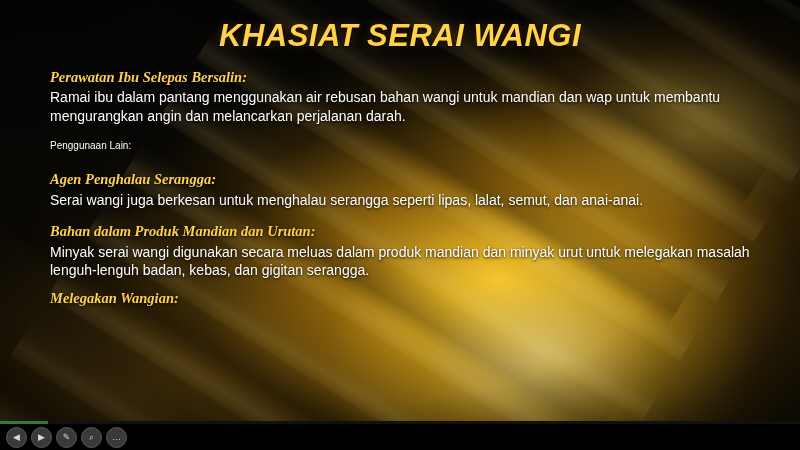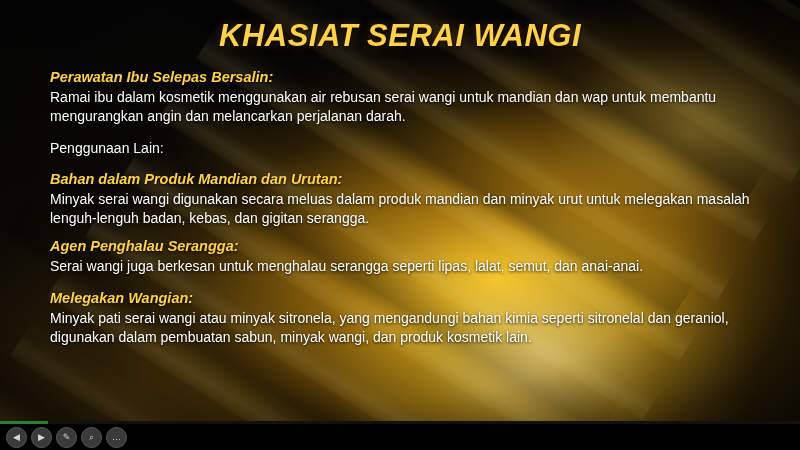--- a/index.html
+++ b/index.html
@@ -108,35 +108,36 @@
   .block { margin-bottom: 13px; }
 
   .head {
     color: #ffd24a;
     font-style: italic;
     font-weight: bold;
     font-size: 14.5px;
     line-height: 1.25;
     text-shadow: 0 1px 3px rgba(0,0,0,0.9);
     margin-bottom: 2px;
+    font-family: Liberation Serif, serif;
   }
 
   .para {
     color: #ffffff;
     font-size: 14px;
     line-height: 1.35;
     text-shadow: 0 1px 3px rgba(0,0,0,0.95);
   }
 
   .plain {
     color: #ffffff;
-    font-size: 14px;
+    font-size: 10px;
     line-height: 1.35;
     text-shadow: 0 1px 3px rgba(0,0,0,0.95);
-    margin-bottom: 12px;
+    margin-bottom: 18px;
   }
 
   .tight { margin-bottom: 9px; }
 
   
   .toolbar {
     position: absolute;
     left: 0;
     bottom: 0;
     width: 800px;
@@ -188,39 +189,38 @@
   <div class="vignette"></div>
 
   <div class="content">
 
     <div class="title">KHASIAT SERAI WANGI</div>
 
     <div class="body">
 
       <div class="block">
         <div class="head">Perawatan Ibu Selepas Bersalin:</div>
-        <div class="para">Ramai ibu dalam kosmetik menggunakan air rebusan serai wangi untuk mandian dan wap untuk membantu mengurangkan angin dan melancarkan perjalanan darah.</div>
+        <div class="para">Ramai ibu dalam pantang menggunakan air rebusan bahan wangi untuk mandian dan wap untuk membantu mengurangkan angin dan melancarkan perjalanan darah.</div>
       </div>
 
 
       <div class="plain">Penggunaan Lain:</div>
+
+      <div class="block">
+        <div class="head">Agen Penghalau Serangga:</div>
+        <div class="para">Serai wangi juga berkesan untuk menghalau serangga seperti lipas, lalat, semut, dan anai-anai.</div>
+      </div>
 
       <div class="block tight">
         <div class="head">Bahan dalam Produk Mandian dan Urutan:</div>
         <div class="para">Minyak serai wangi digunakan secara meluas dalam produk mandian dan minyak urut untuk melegakan masalah lenguh-lenguh badan, kebas, dan gigitan serangga.</div>
       </div>
 
       <div class="block">
-        <div class="head">Agen Penghalau Serangga:</div>
-        <div class="para">Serai wangi juga berkesan untuk menghalau serangga seperti lipas, lalat, semut, dan anai-anai.</div>
-      </div>
-
-      <div class="block">
         <div class="head">Melegakan Wangian:</div>
-        <div class="para">Minyak pati serai wangi atau minyak sitronela, yang mengandungi bahan kimia seperti sitronelal dan geraniol, digunakan dalam pembuatan sabun, minyak wangi, dan produk kosmetik lain.</div>
       </div>
 
     </div>
   </div>
 
   <div class="progress-wrap">
     <div class="progress-bar" style="width: 6%;"></div>
   </div>
 
   <div class="toolbar">

